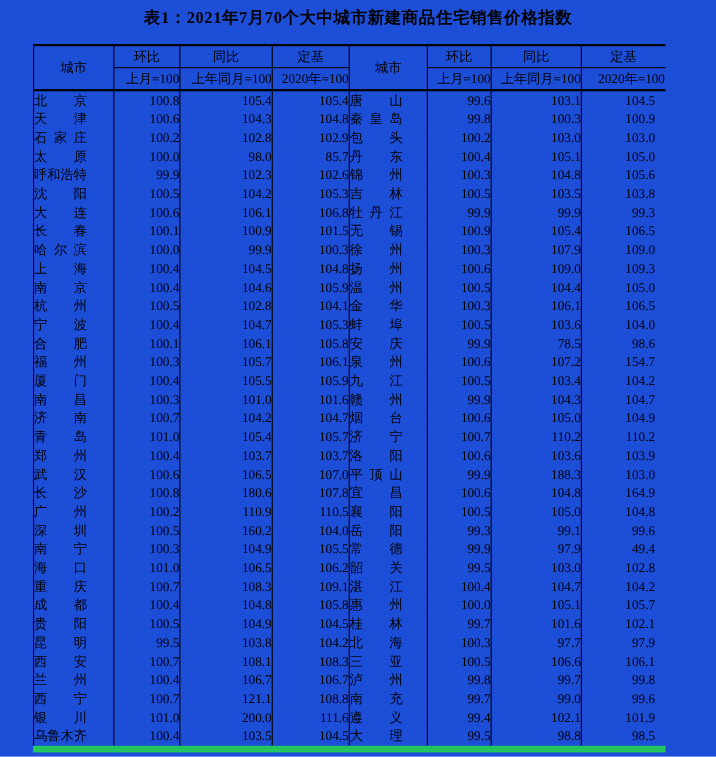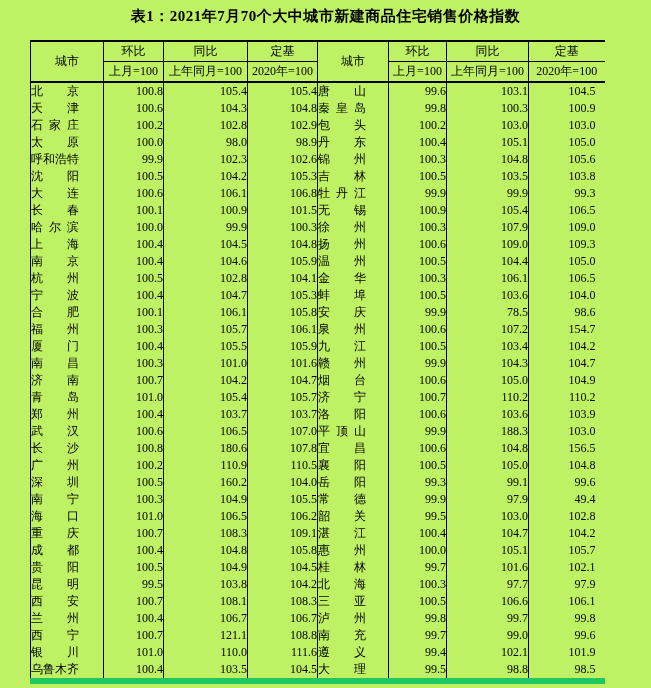--- a/index.html
+++ b/index.html
@@ -4,21 +4,21 @@
 <style>
   html, body {
     margin: 0;
     padding: 0;
     background: #ffffff;
   }
   .page {
     position: relative;
     width: 651px;
     height: 688px;
-    background: #bef264;
+    background: #1d4ed8;
     overflow: hidden;
     font-family: "Liberation Serif", "DejaVu Serif", serif;
     color: #000000;
   }
   .title {
     margin-top: 7px;
     text-align: center;
     font-size: 15px;
     font-weight: bold;
     letter-spacing: 0.5px;
@@ -35,21 +35,21 @@
   }
   table.idx th, table.idx td {
     border-left: 1px solid #000;
     font-weight: normal;
     padding: 0;
     vertical-align: middle;
   }
   
   table.idx th:last-child, table.idx td:last-child { border-right: none; }
   thead tr.main th { height: 19px; text-align: center; }
-  thead tr.sub th  { height: 19px; text-align: center; border-top: 1px solid #000; }
+  thead tr.sub th  { height: 19px; text-align: right; border-top: 1px solid #000; }
   thead { border-bottom: 2px solid #000; }
   tbody tr { height: 16.28px; }
   td.num {
     text-align: right;
     padding-right: 6px;
   }
   td.num.last { padding-right: 9px; }
   td.city { padding-left: 9px; }
   .city-just {
     display: flex;
@@ -160,21 +160,21 @@
         </tr>
         <tr>
           <td class="city">
             <div class="city-just">
               <span>太</span>
               <span>原</span>
             </div>
           </td>
           <td class="num">100.0</td>
           <td class="num">98.0</td>
-          <td class="num">98.9</td>
+          <td class="num">85.7</td>
           <td class="city">
             <div class="city-just">
               <span>丹</span>
               <span>东</span>
             </div>
           </td>
           <td class="num">100.4</td>
           <td class="num">105.1</td>
           <td class="num last">105.0</td>
         </tr>
@@ -534,21 +534,21 @@
           <td class="num">180.6</td>
           <td class="num">107.8</td>
           <td class="city">
             <div class="city-just">
               <span>宜</span>
               <span>昌</span>
             </div>
           </td>
           <td class="num">100.6</td>
           <td class="num">104.8</td>
-          <td class="num last">156.5</td>
+          <td class="num last">164.9</td>
         </tr>
         <tr>
           <td class="city">
             <div class="city-just">
               <span>广</span>
               <span>州</span>
             </div>
           </td>
           <td class="num">100.2</td>
           <td class="num">110.9</td>
@@ -764,21 +764,21 @@
           <td class="num last">99.6</td>
         </tr>
         <tr>
           <td class="city">
             <div class="city-just">
               <span>银</span>
               <span>川</span>
             </div>
           </td>
           <td class="num">101.0</td>
-          <td class="num">110.0</td>
+          <td class="num">200.0</td>
           <td class="num">111.6</td>
           <td class="city">
             <div class="city-just">
               <span>遵</span>
               <span>义</span>
             </div>
           </td>
           <td class="num">99.4</td>
           <td class="num">102.1</td>
           <td class="num last">101.9</td>

